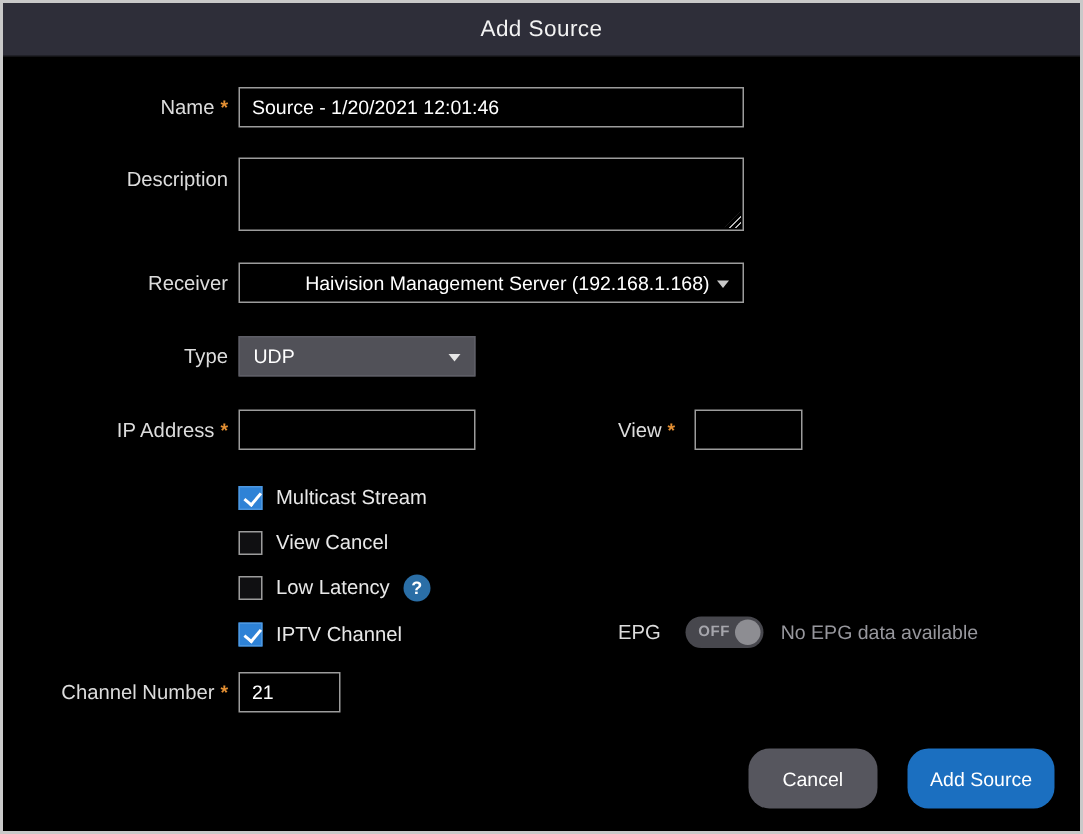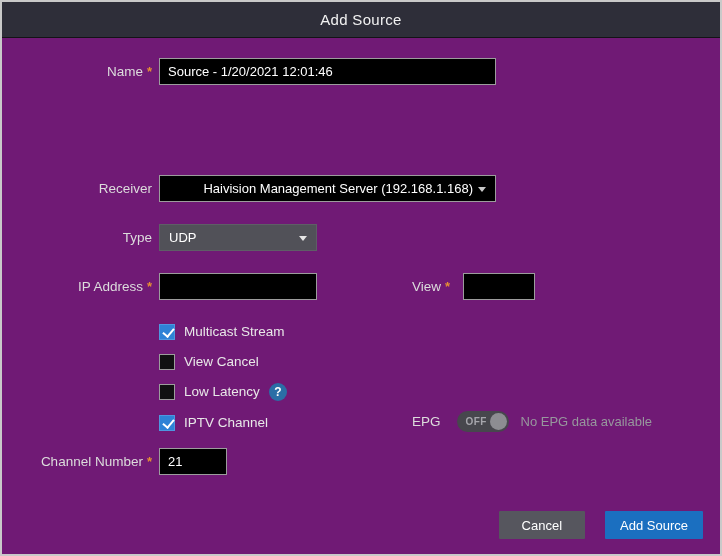--- a/index.html
+++ b/index.html
@@ -2,21 +2,21 @@
 <html><head>
 <meta charset="utf-8">
 <style>
   * { margin: 0; padding: 0; box-sizing: border-box; }
   html, body { background: #3a3a3a; font-family: "Liberation Sans", sans-serif; }
 
   .dialog {
     position: relative;
     width: 722px;
     height: 556px;
-    background: #701a75;
+    background: #000000;
     border: 2px solid #c9c9c9;
     overflow: hidden;
   }
 
   .dialog-header {
     position: absolute;
     top: 0; left: 0; right: 0;
     height: 36px;
     background: #2e2e39;
     display: flex;
@@ -179,23 +179,23 @@
   .port-cluster .text-input { margin-left: 9px; }
 
   
   .dialog-footer {
     position: absolute;
     right: 17px; bottom: 15px;
     display: flex;
     gap: 20px;
   }
   .btn {
-    height: 28px;
+    height: 40px;
     border: none;
-    border-radius: 1px;
+    border-radius: 14px;
     color: #fff;
     font-family: "Liberation Sans", sans-serif;
     font-size: 13px;
     cursor: pointer;
     display: inline-flex;
     align-items: center;
     justify-content: center;
   }
   .btn-cancel { background: #56565e; padding: 0 23px; }
   .btn-submit { background: #1b6fc0; padding: 0 15px; }
@@ -223,20 +223,29 @@
   </div>
 
   <div class="row row-name">
     <div class="label-cell">
       <span class="field-label">Name</span>
       <span class="req">*</span>
     </div>
     <input class="text-input w-wide" type="text" value="Source - 1/20/2021 12:01:46" style="">
   </div>
 
+  <div class="row row-desc">
+    <div class="label-cell">
+      <span class="field-label">Description</span>
+    </div>
+    <div class="textarea-wrap">
+      <textarea style=""></textarea>
+      <div class="resize-grip"></div>
+    </div>
+  </div>
 
   <div class="row row-receiver">
     <div class="label-cell">
       <span class="field-label">Receiver</span>
     </div>
     <div class="select receiver-select">
       <span class="select-value">Haivision Management Server (192.168.1.168)</span>
       <span class="caret"></span>
     </div>
   </div>

